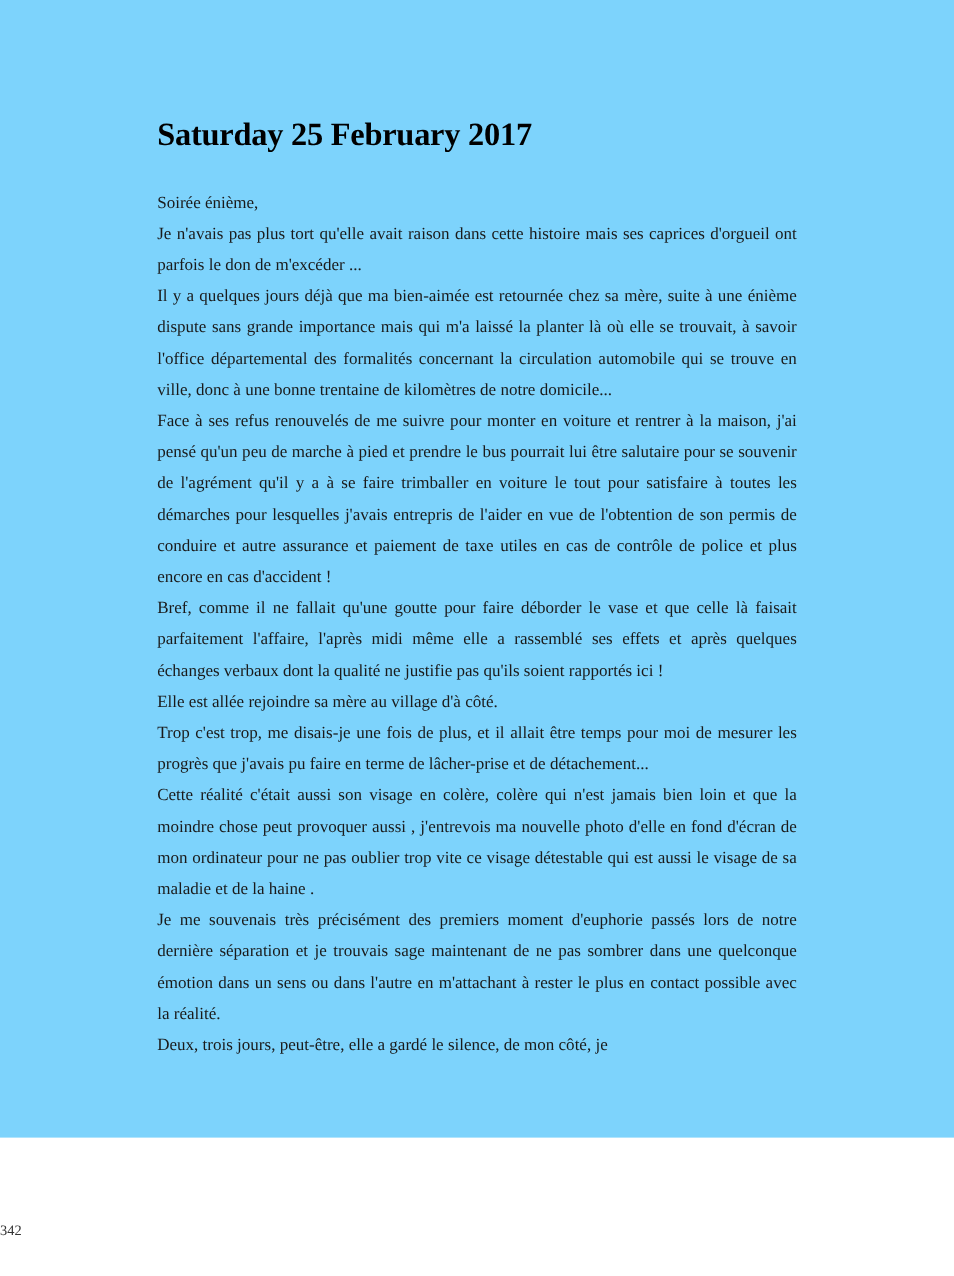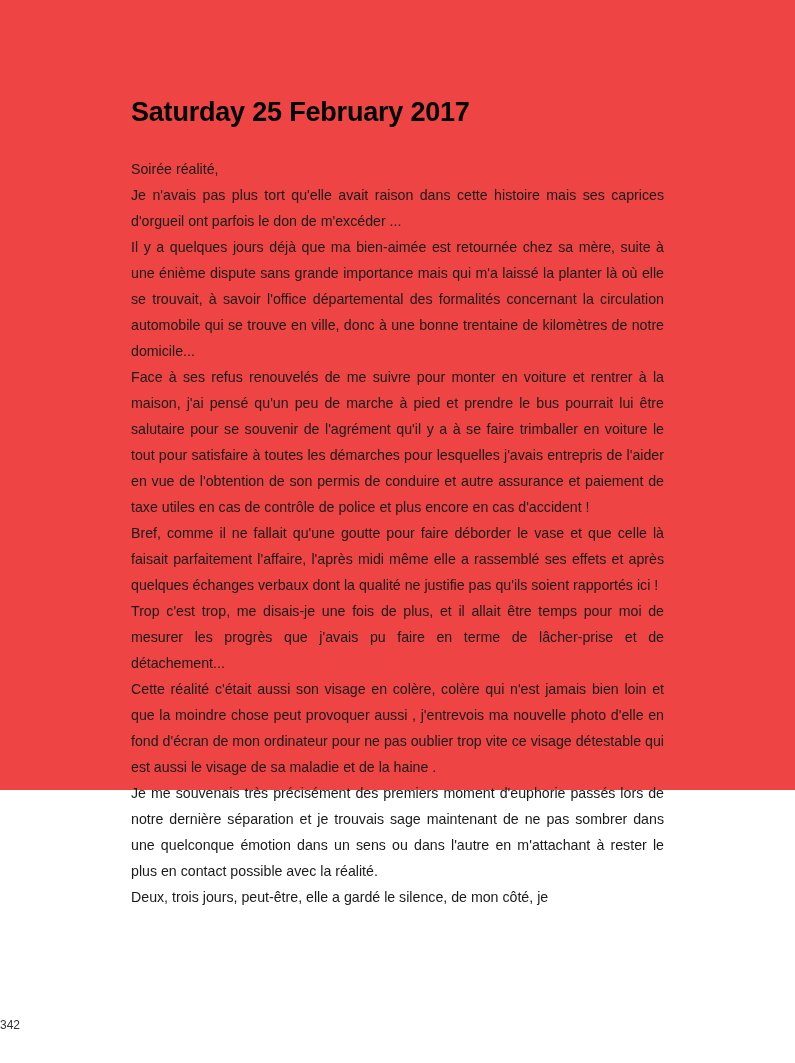--- a/index.html
+++ b/index.html
@@ -13,22 +13,23 @@
     position: relative;
     font-family: "Liberation Sans", sans-serif;
     color: #000000;
     overflow: hidden;
   }
   .page {
     position: absolute;
     left: 0;
     top: 0;
     width: 795px;
-    height: 790px;
-    background: #ef4444;
+    height: 948px;
+    background: #7dd3fc;
+    font-family: Liberation Serif, serif;
   }
   .content {
     position: absolute;
     left: 131px;
     top: 96px;
     width: 533px;
   }
   .doc-title {
     font-size: 27px;
     font-weight: bold;
@@ -63,25 +64,26 @@
 </head>
 <body>
 
 <div class="page">
 
   <div class="content">
 
     <h1 class="doc-title">Saturday 25 February 2017</h1>
 
     <div class="body-text">
-      <p class="para">Soirée réalité,</p>
+      <p class="para">Soirée énième,</p>
       <p class="para">Je n'avais pas plus tort qu'elle avait raison dans cette histoire mais ses caprices d'orgueil ont parfois le don de m'excéder ...</p>
       <p class="para">Il y a quelques jours déjà que ma bien-aimée est retournée chez sa mère, suite à une énième dispute sans grande importance mais qui m'a laissé la planter là où elle se trouvait, à savoir l'office départemental des formalités concernant la circulation automobile qui se trouve en ville, donc à une bonne trentaine de kilomètres de notre domicile...</p>
       <p class="para">Face à ses refus renouvelés de me suivre pour monter en voiture et rentrer à la maison, j'ai pensé qu'un peu de marche à pied et prendre le bus pourrait lui être salutaire pour se souvenir de l'agrément qu'il y a à se faire trimballer en voiture le tout pour satisfaire à toutes les démarches pour lesquelles j'avais entrepris de l'aider en vue de l'obtention de son permis de conduire et autre assurance et paiement de taxe utiles en cas de contrôle de police et plus encore en cas d'accident !</p>
       <p class="para">Bref, comme il ne fallait qu'une goutte pour faire déborder le vase et que celle là faisait parfaitement l'affaire, l'après midi même elle a rassemblé ses effets et après quelques échanges verbaux dont la qualité ne justifie pas qu'ils soient rapportés ici !</p>
+      <p class="para">Elle est allée rejoindre sa mère au village d'à côté.</p>
       <p class="para">Trop c'est trop, me disais-je une fois de plus, et il allait être temps pour moi de mesurer les progrès que j'avais pu faire en terme de lâcher-prise et de détachement...</p>
       <p class="para">Cette réalité c'était aussi son visage en colère, colère qui n'est jamais bien loin et que la moindre chose peut provoquer aussi , j'entrevois ma nouvelle photo d'elle en fond d'écran de mon ordinateur pour ne pas oublier trop vite ce visage détestable qui est aussi le visage de sa maladie et de la haine .</p>
       <p class="para">Je me souvenais très précisément des premiers moment d'euphorie passés lors de notre dernière séparation et je trouvais sage maintenant de ne pas sombrer dans une quelconque émotion dans un sens ou dans l'autre en m'attachant à rester le plus en contact possible avec la réalité.</p>
       <p class="para last">Deux, trois jours, peut-être, elle a gardé le silence, de mon côté, je</p>
     </div>
 
   </div>
 
   <div class="page-number">342</div>
 

